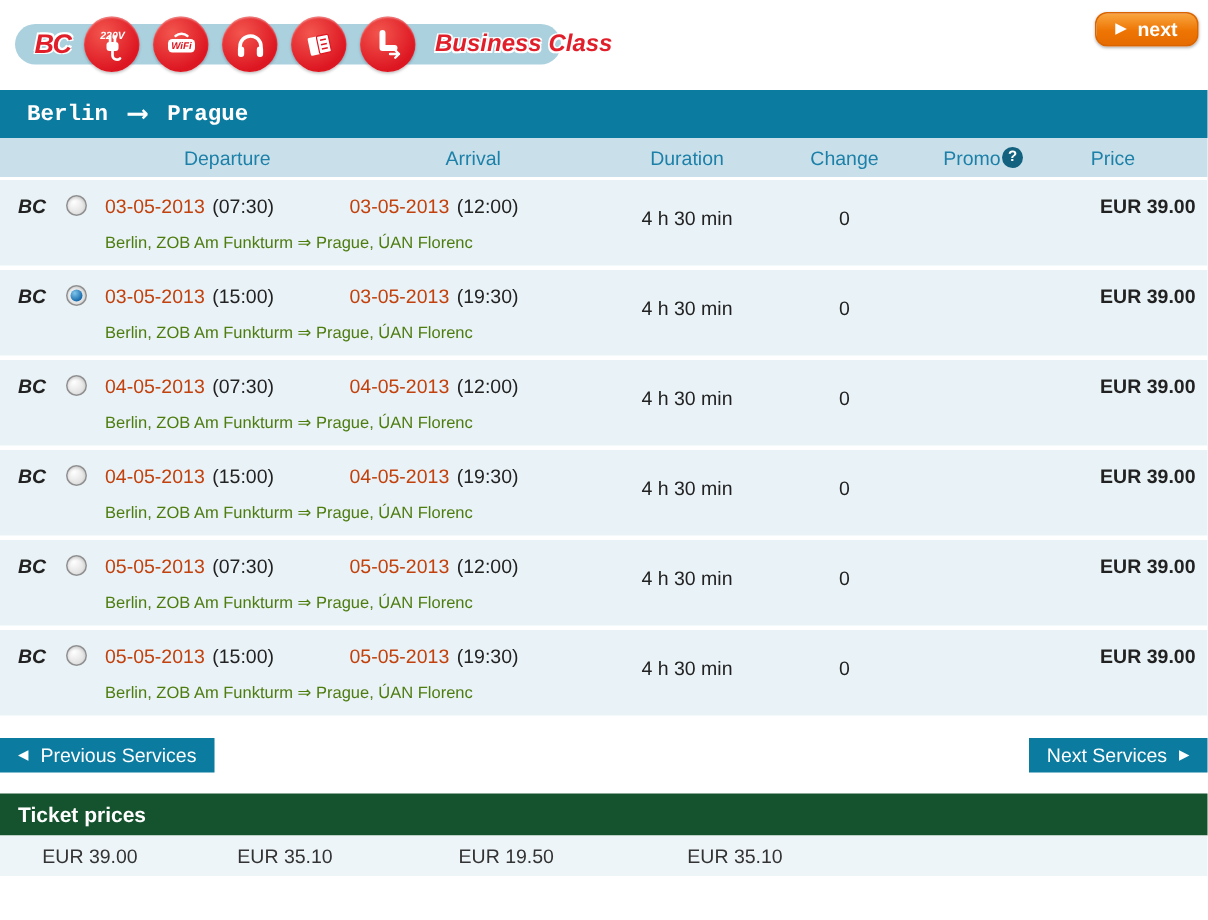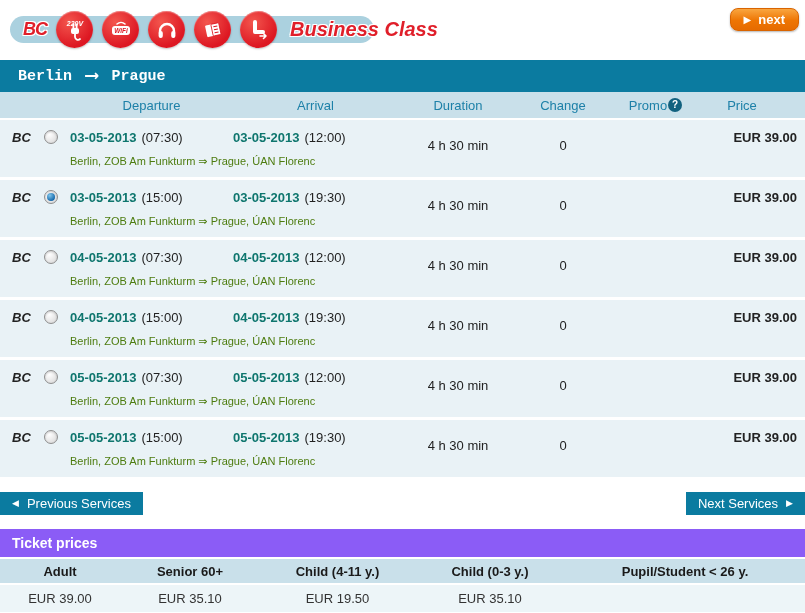--- a/index.html
+++ b/index.html
@@ -11,21 +11,21 @@
   .topbar { position:relative; height:60px; }
   .bc-pill { position:absolute; left:10px; top:16px; width:364px; height:27px; border-radius:14px;
              background:#abd1df; display:flex; align-items:center; padding:0 13px; gap:9px; }
   .bc-text { font-style:italic; font-weight:bold; font-size:18px; color:#e01f2a; letter-spacing:-1px;
              text-shadow:1px 1px 0 #fff,-1px -1px 0 #fff,1px -1px 0 #fff,-1px 1px 0 #fff; }
   .red-circle { width:37px; height:37px; min-width:37px; margin:-5px 0; border-radius:50%;
                 background:radial-gradient(circle at 35% 30%, #f3564e 0%, #dd1722 70%);
                 box-shadow:0 1px 2px rgba(0,0,0,.25), inset 0 1px 1px rgba(255,255,255,.35);
                 display:flex; align-items:center; justify-content:center; }
   .red-circle svg { display:block; }
-  .business-class { font-style:italic; font-weight:bold; font-size:20px; color:#e01f2a; margin-left:4px; white-space:nowrap;
+  .business-class { font-style:italic; font-weight:bold; font-size:16px; color:#e01f2a; margin-left:4px; white-space:nowrap;
              text-shadow:1px 1px 0 #fff,-1px -1px 0 #fff,1px -1px 0 #fff,-1px 1px 0 #fff; }
   .next-btn { position:absolute; right:6px; top:8px; height:23px; padding:0 13px; border:1px solid #d96400;
               border-radius:8px; background:linear-gradient(#f9a640,#ee7503 55%,#e66b00);
               color:#fff; font-weight:bold; font-size:13px; display:flex; align-items:center; gap:7px;
               box-shadow:0 1px 2px rgba(0,0,0,.3); cursor:pointer; }
   .next-btn .tri { font-size:10px; line-height:1; }
 
   
   .route-bar { height:32px; background:#0b7ba0; color:#fff; display:flex; align-items:center;
                padding-left:18px; gap:14px; font-weight:bold; font-size:15px;font-family:Liberation Mono, monospace; }
@@ -42,36 +42,36 @@
 
   .srow { grid-template-rows:26px 23px; padding:4px 8px 4px 0; background:#e9f2f6; border-bottom:3px solid #fff; }
   .srow .cell { display:flex; align-items:center; font-size:13px; color:#222; }
   .bc-cell { padding-left:12px; font-style:italic; font-weight:bold; font-size:12px; color:#e01f2a; }
   .radio-cell { justify-content:flex-start; }
   .radio { width:14px; height:14px; border-radius:50%; border:1px solid #8f8f8f; cursor:pointer;
            background:radial-gradient(circle at 35% 30%, #ffffff, #d5d5d5); box-shadow:inset 0 1px 2px rgba(0,0,0,.15);
            display:flex; align-items:center; justify-content:center; }
   .radio.selected::after { content:""; width:8px; height:8px; border-radius:50%;
            background:radial-gradient(circle at 35% 30%, #7fc4ea, #1266a9 75%); }
-  .dt b { font-weight:bold; color:#0f766e; margin-right:5px; }
+  .dt b { font-weight:normal; color:#c2410c; margin-right:5px; }
   .cell.center { justify-content:center;margin-top:16px; }
   .price-cell { justify-content:flex-end; font-weight:bold; color:#111; }
   .route-line { grid-column:3 / 9; grid-row:2; display:flex; align-items:center; font-size:11px; color:#4d7c0f; }
 
   
   .pager { position:relative; height:23px; margin-top:12px; }
   .pager-btn { position:absolute; top:0; height:23px; background:#0b7ba0; color:#fff; font-size:13px;
                display:flex; align-items:center; gap:8px; padding:0 12px; cursor:pointer; }
   .pager-btn .tri { font-size:9px; line-height:1; }
   .pager-prev { left:0; }
   .pager-next { right:0; }
 
   
   .ticket { margin-top:14px; }
-  .ticket-bar { height:28px; background:#8b5cf6; color:#fff; font-weight:bold; font-size:14px;
+  .ticket-bar { height:28px; background:#14532d; color:#fff; font-weight:bold; font-size:14px;
                 display:flex; align-items:center; padding-left:12px; }
   .tp-grid { display:grid; grid-template-columns:120px 140px 155px 150px 1fr; align-items:center; text-align:center; }
   .tp-head { background:#c9e0ea; height:28px; border-top:2px solid #fff; border-bottom:2px solid #fff;
              font-weight:bold; font-size:13px; color:#1a1a1a; }
   .tp-vals { background:#edf5f8; height:27px; font-size:13px; color:#333; }
 </style>
 </head>
 <body>
 
 <div class="page">
@@ -277,27 +277,20 @@
       <span>Previous Services</span>
     </div>
     <div class="pager-btn pager-next">
       <span>Next Services</span>
       <span class="tri">▶</span>
     </div>
   </div>
 
   <div class="ticket">
     <div class="ticket-bar">Ticket prices</div>
-    <div class="tp-grid tp-head">
-      <div>Adult</div>
-      <div>Senior 60+</div>
-      <div>Child (4-11 y.)</div>
-      <div>Child (0-3 y.)</div>
-      <div>Pupil/Student &lt; 26 y.</div>
-    </div>
     <div class="tp-grid tp-vals">
       <div>EUR 39.00</div>
       <div>EUR 35.10</div>
       <div>EUR 19.50</div>
       <div>EUR 35.10</div>
     </div>
   </div>
 
 </div>
 

